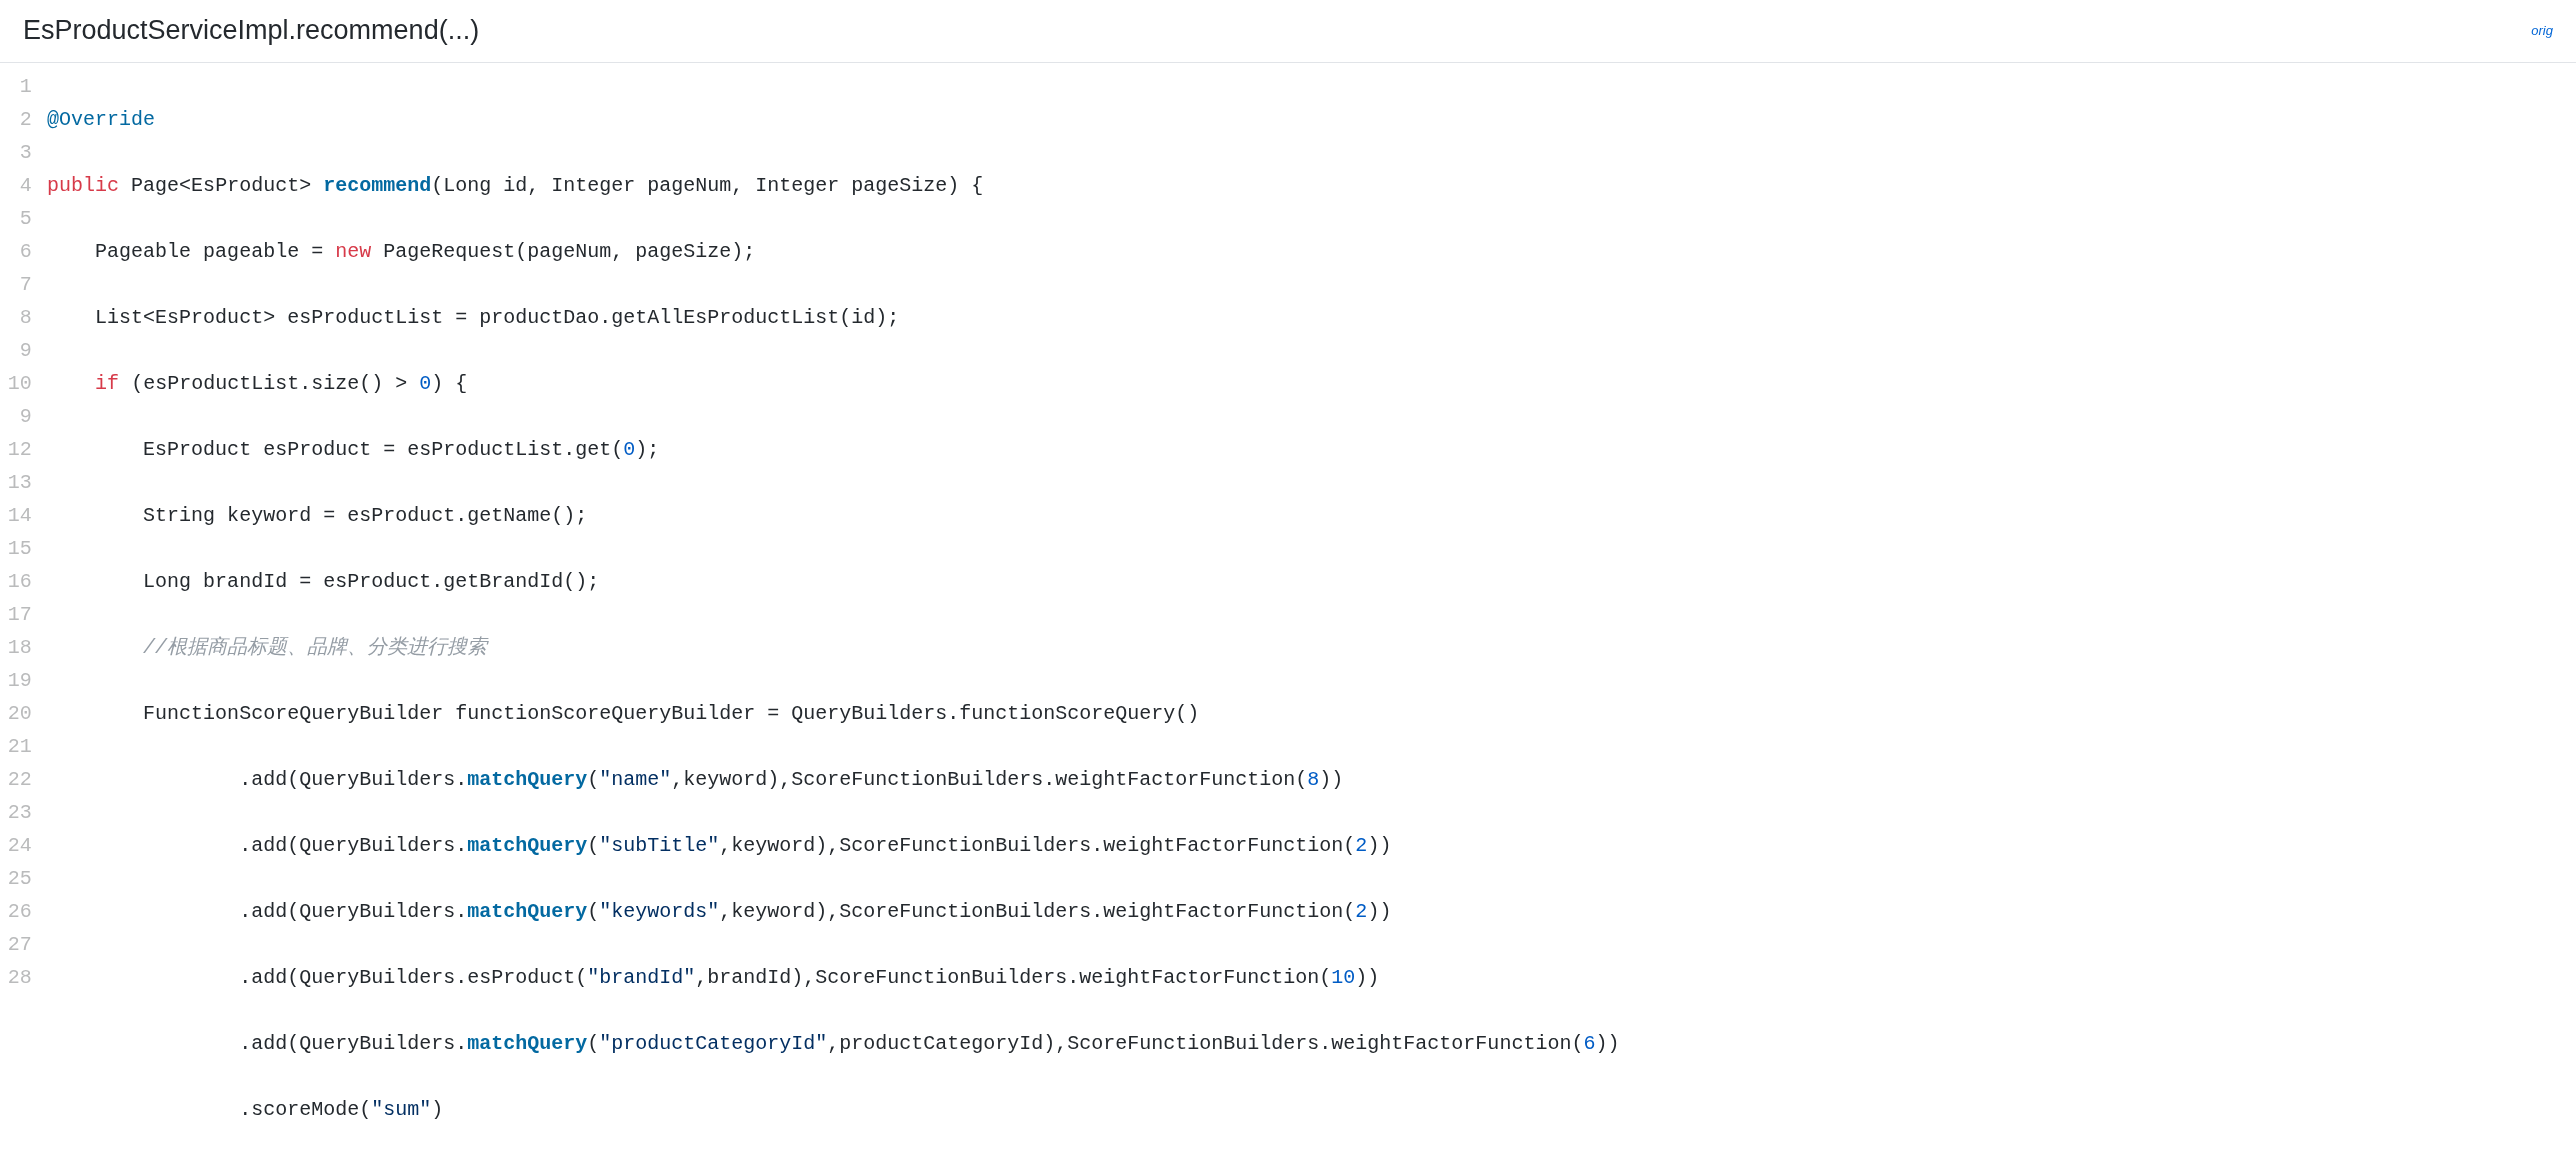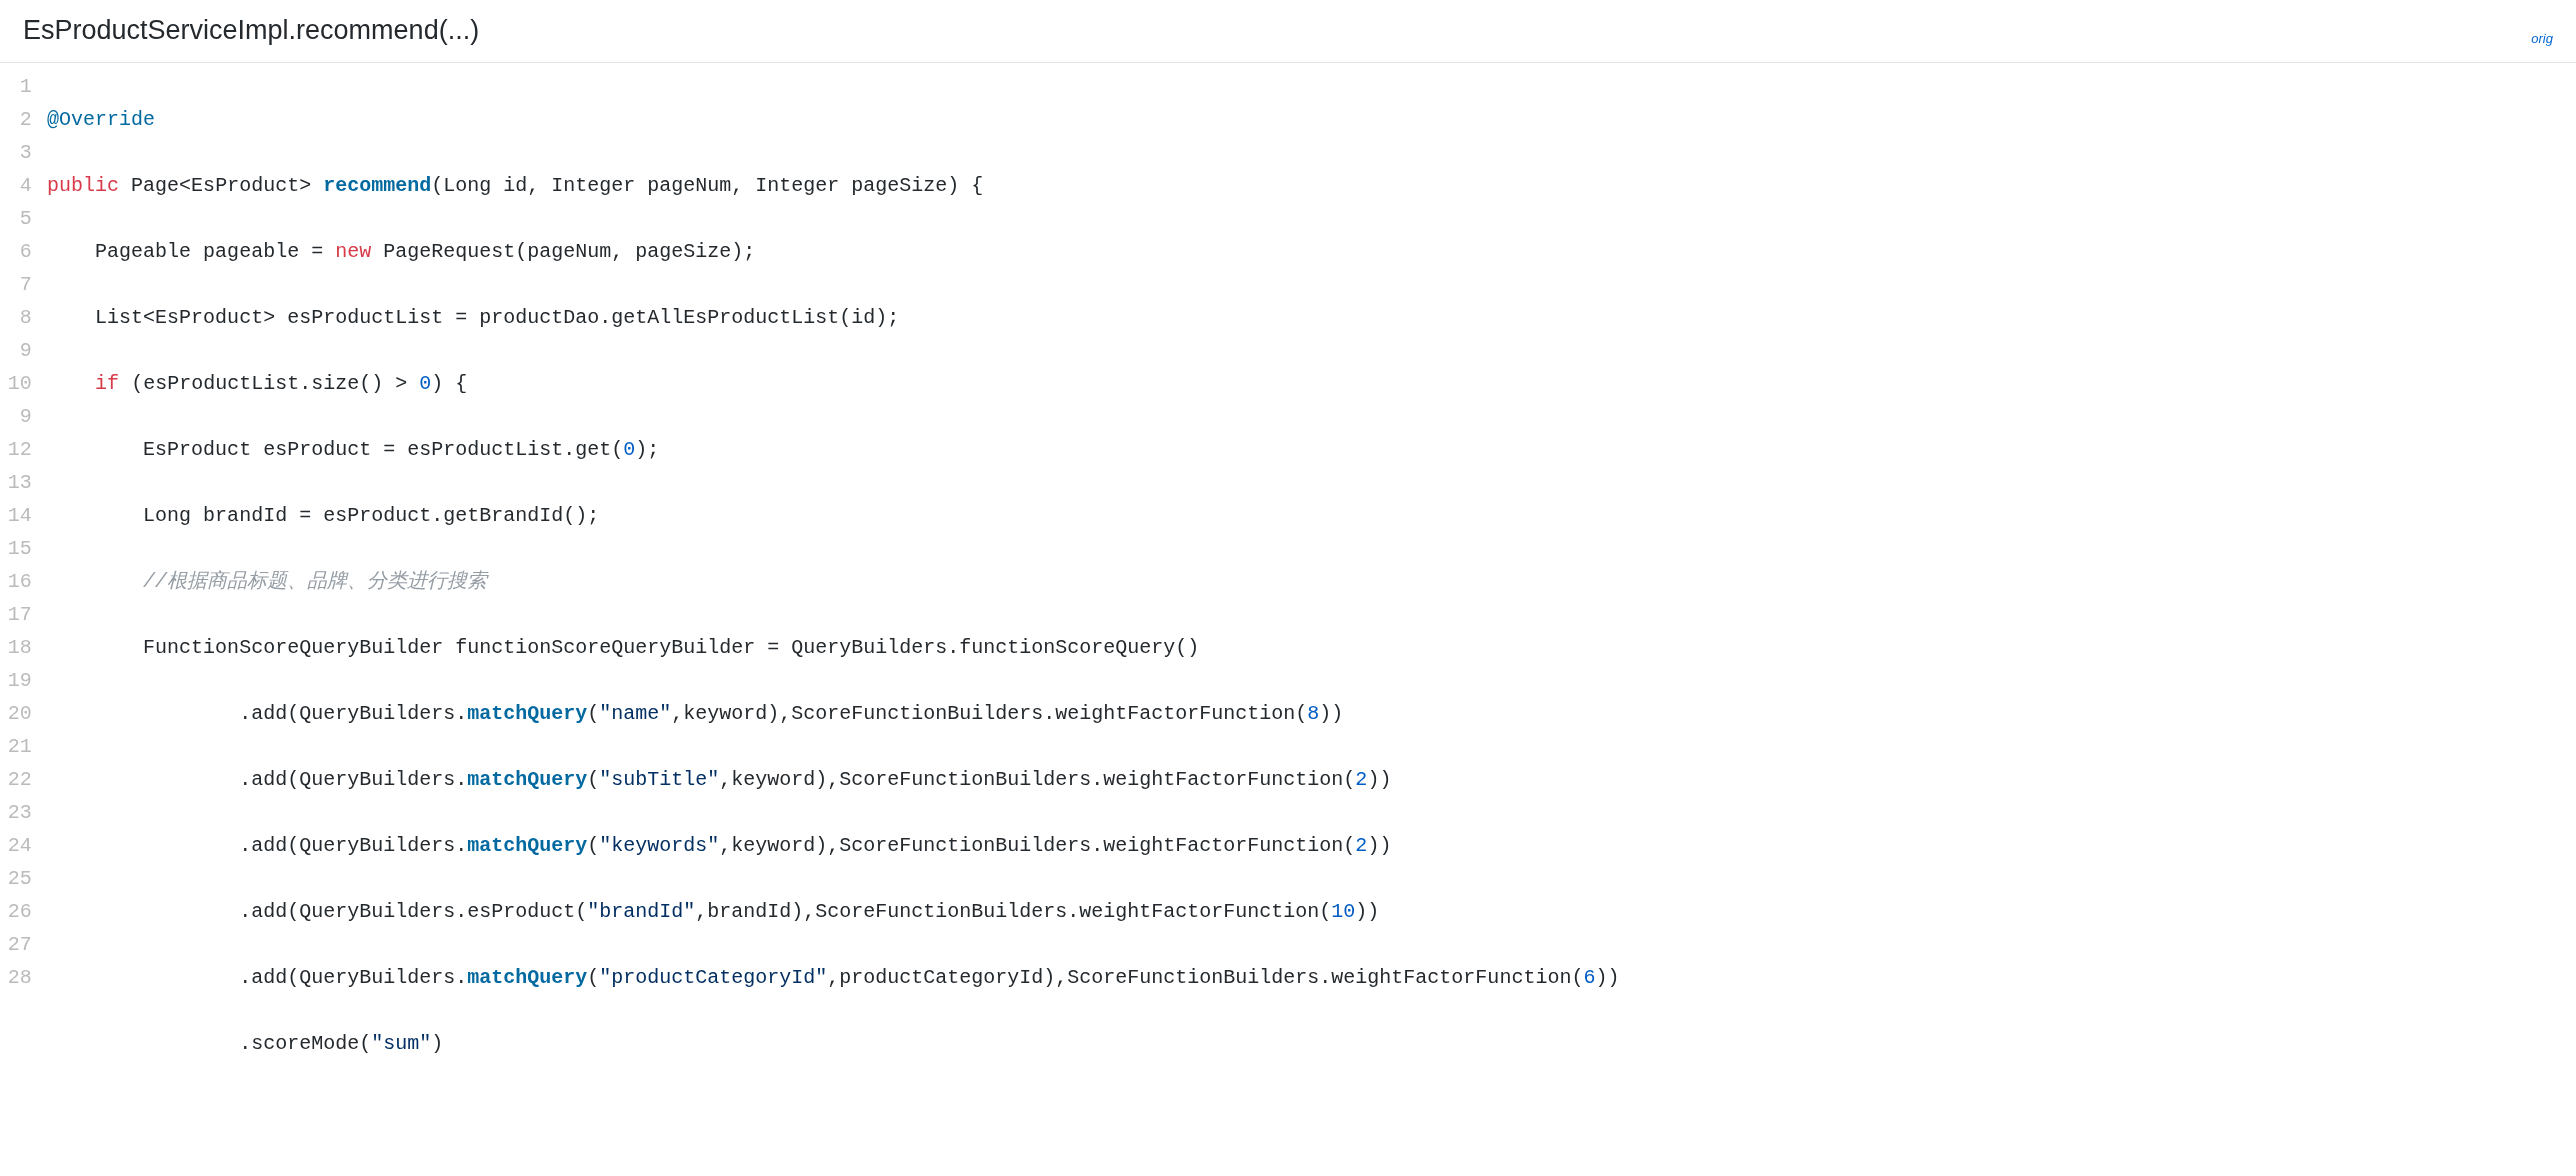--- a/index.html
+++ b/index.html
@@ -6,21 +6,21 @@
   body {
     font-family: -apple-system, BlinkMacSystemFont, "Segoe UI", Helvetica, Arial, sans-serif;
     background: #fff;
     color: #24292e;
   }
   .header {
     padding: 15.4px 23px;
     border-bottom: 1px solid #e1e4e8;
     display: flex;
     justify-content: space-between;
-    align-items: flex-end;
+    align-items: center;
   }
   .title {
     font-size: 27px;
     font-weight: 400;
     color: #24292e;
   }
   .origin-link {
     color: #0366d6;
     font-style: italic;
     font-size: 13px;
@@ -91,20 +91,21 @@
     <div>27</div>
     <div>28</div>
   </div>
   <div class="code">
 <div><span class="fn">@Override</span></div>
 <div><span class="kw">public</span><span> Page&lt;EsProduct&gt; </span><span class="fn" style="font-weight:600">recommend</span><span>(Long id, Integer pageNum, Integer pageSize) {</span></div>
 <div><span>    Pageable pageable = </span><span class="kw">new</span><span> PageRequest(pageNum, pageSize);</span></div>
 <div><span>    List&lt;EsProduct&gt; esProductList = productDao.getAllEsProductList(id);</span></div>
 <div><span>    </span><span class="kw">if</span><span> (esProductList.size() &gt; </span><span class="nm">0</span><span>) {</span></div>
 <div><span>        EsProduct esProduct = esProductList.get(</span><span class="nm">0</span><span>);</span></div>
+<div><span>        String keyword = esProduct.getName();</span></div>
 <div><span>        Long brandId = esProduct.getBrandId();</span></div>
 <div><span class="cm">        //根据商品标题、品牌、分类进行搜索</span></div>
 <div><span>        FunctionScoreQueryBuilder functionScoreQueryBuilder = QueryBuilders.functionScoreQuery()</span></div>
 <div><span>                .add(QueryBuilders.</span><span class="fn" style="font-weight:600">matchQuery</span><span>(</span><span class="str">"name"</span><span>,keyword),ScoreFunctionBuilders.weightFactorFunction(</span><span class="nm">8</span><span>))</span></div>
 <div><span>                .add(QueryBuilders.</span><span class="fn" style="font-weight:600">matchQuery</span><span>(</span><span class="str">"subTitle"</span><span>,keyword),ScoreFunctionBuilders.weightFactorFunction(</span><span class="nm">2</span><span>))</span></div>
 <div><span>                .add(QueryBuilders.</span><span class="fn" style="font-weight:600">matchQuery</span><span>(</span><span class="str">"keywords"</span><span>,keyword),ScoreFunctionBuilders.weightFactorFunction(</span><span class="nm">2</span><span>))</span></div>
 <div><span>                .add(QueryBuilders.esProduct(</span><span class="str">"brandId"</span><span>,brandId),ScoreFunctionBuilders.weightFactorFunction(</span><span class="nm">10</span><span>))</span></div>
 <div><span>                .add(QueryBuilders.</span><span class="fn" style="font-weight:600">matchQuery</span><span>(</span><span class="str">"productCategoryId"</span><span>,productCategoryId),ScoreFunctionBuilders.weightFactorFunction(</span><span class="nm">6</span><span>))</span></div>
 <div><span>                .scoreMode(</span><span class="str">"sum"</span><span>)</span></div>
 

